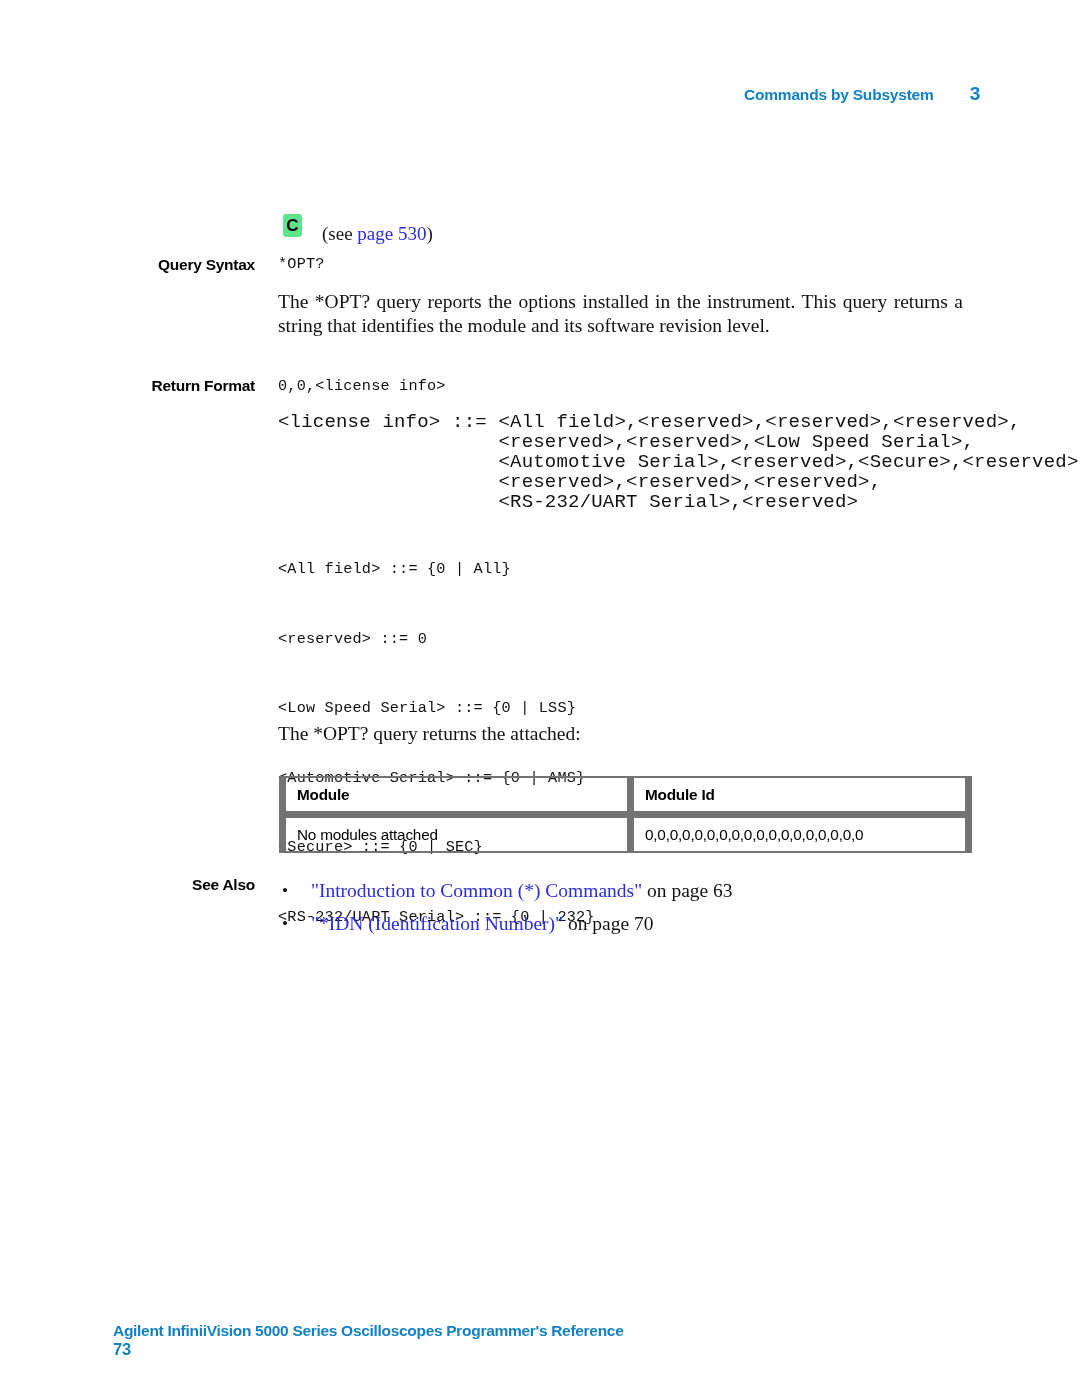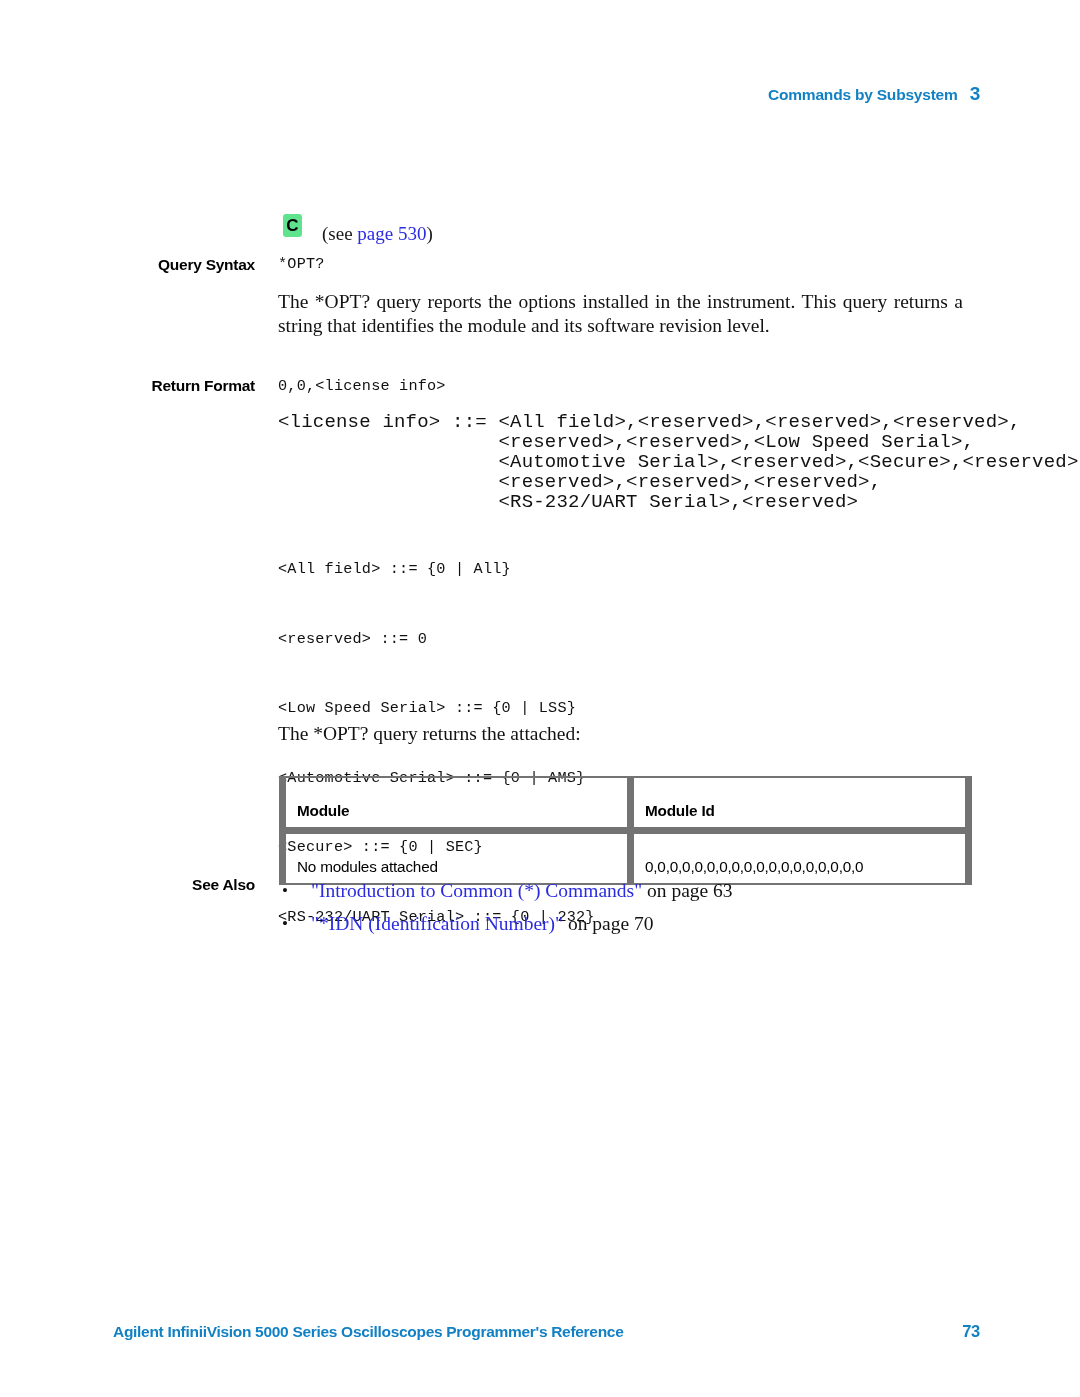--- a/index.html
+++ b/index.html
@@ -24,21 +24,21 @@
     height: 1397px;
   }
 
   
   .running-header {
     position: absolute;
     top: 83px;
     right: 100px;
     display: flex;
     align-items: baseline;
-    gap: 12px;
+    gap: 36px;
     font-family: "Liberation Sans", sans-serif;
     font-weight: bold;
     font-size: 15.5px;
     letter-spacing: -0.2px;
     color: #1281C4;
     white-space: nowrap;
   }
   .running-header .chapter-num {
     font-size: 19px;
     color: #1281C4;
@@ -160,21 +160,21 @@
     font-family: "Liberation Sans", sans-serif;
     table-layout: fixed;
   }
   .opt-table col.c1 { width: 348px; }
   .opt-table col.c2 { width: 338px; }
   .opt-table th,
   .opt-table td {
     border: 7px solid #737373;
     text-align: left;
     vertical-align: middle;
-    padding: 16px 0 0 11px;
+    padding: 0 0 0 11px;
     height: 33px;
     font-size: 15.3px;
     letter-spacing: -0.2px;
     color: #000000;
   }
   .opt-table th {
     font-weight: bold;
     border-top-width: 2px;
   }
   .opt-table td {
@@ -221,20 +221,21 @@
     top: 1322px;
     display: flex;
     justify-content: space-between;
     align-items: baseline;
     font-family: "Liberation Sans", sans-serif;
     font-weight: bold;
     font-size: 15.5px;
     letter-spacing: -0.3px;
     color: #1281C4;
     white-space: nowrap;
+    flex-direction: column;
   }
   .footer .page-number {
     font-size: 16.5px;
   }
 </style>
 </head>
 <body>
 
 <div class="page">
 

